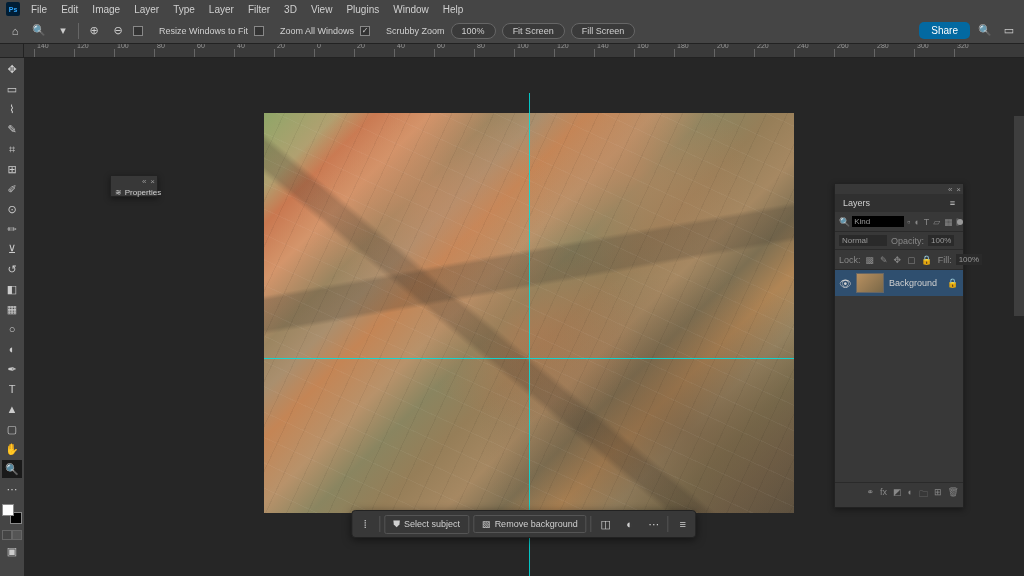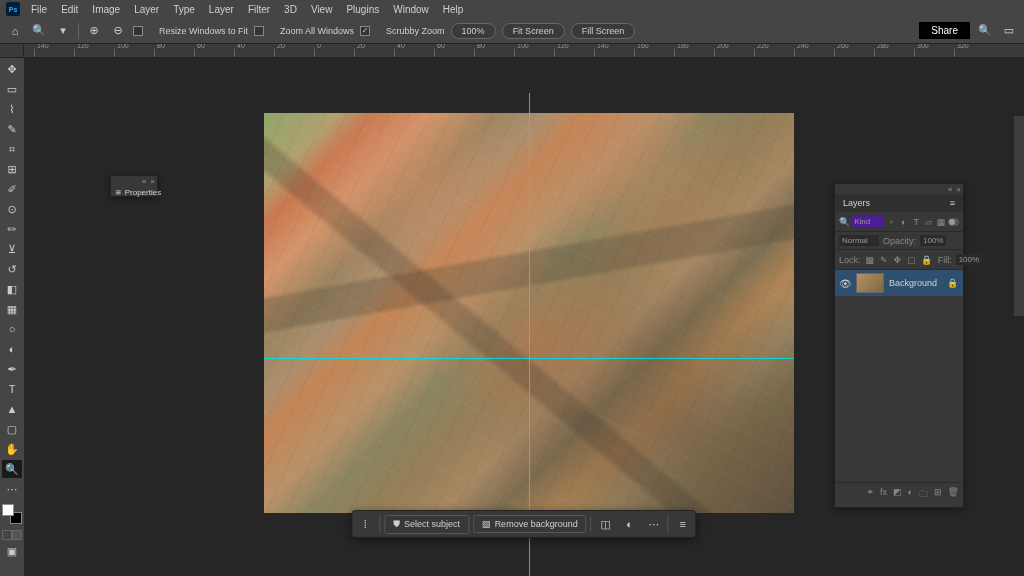--- a/index.html
+++ b/index.html
@@ -35,21 +35,21 @@
     }
     .icon-btn {
       width: 18px; height: 18px;
       display: flex; align-items: center; justify-content: center;
       color: #ccc; font-size: 11px;
     }
     .checkbox-label { display: flex; align-items: center; gap: 16px; font-size: 9px; }
     .checkbox { width: 10px; height: 10px; border: 1px solid #888; background: #333; display: inline-flex; align-items: center; justify-content: center; font-size: 8px; }
     .checkbox.checked::after { content: "✓"; color: #ccc; }
     .pill-btn { padding: 2px 10px; border: 1px solid #666; border-radius: 10px; font-size: 9px; background: #3a3a3a; }
-    .share-btn { margin-left: auto; background: #000000; color: #fff; padding: 3px 12px; border-radius: 0; font-size: 10px; }
+    .share-btn { margin-left: auto; background: #0369a1; color: #fff; padding: 3px 12px; border-radius: 5px; font-size: 10px; }
     
     .ruler-h {
       position: absolute; left: 24px; top: 44px; right: 0; height: 14px;
       background: #3a3a3a; border-bottom: 1px solid #222;
       display: flex; align-items: flex-end; overflow: hidden;
       font-size: 7px; color: #999;
     }
     .ruler-tick { position: relative; width: 40px; border-left: 1px solid #666; height: 8px; }
     .ruler-tick span { position: absolute; top: -7px; left: 2px; }
     .ruler-corner { position: absolute; left: 0; top: 44px; width: 24px; height: 14px; background: #3a3a3a; border-right: 1px solid #222; border-bottom: 1px solid #222; }
@@ -144,21 +144,21 @@
       box-shadow: 0 2px 8px rgba(0,0,0,.5);
     }
     .taskbar .tbtn { display: flex; align-items: center; gap: 4px; padding: 3px 8px; font-size: 9px; border: 1px solid #555; border-radius: 2px;}
     .taskbar .tsmall { width: 20px; height: 20px; display:flex; align-items:center; justify-content:center; font-size: 11px;}
     .divider { width:1px; height:16px; background:#555;}
     
     .right-strip {
       position: absolute; right: 0; top: 58px; width: 10px; height: 200px;
       background: #3e3e3e;
     }
-    .kind-input { background:#4c1d95; border:none; color:#999; width:32px; font-size:8px; padding:1px 2px;}
+    .kind-input { background:#000000; border:none; color:#999; width:52px; font-size:8px; padding:1px 2px;}
     .toggle-track{width:14px;height:8px;background:#555;border-radius:4px;position:relative;}
     .toggle-track::after{content:"";position:absolute;width:6px;height:6px;background:#999;border-radius:50%;top:1px;left:1px;}
   </style>
 </head>
 <body>
 
 <div class="menubar">
   <div class="ps-logo">Ps</div>
   <div class="menu-item">File</div>
   <div class="menu-item">Edit</div>
@@ -341,21 +341,21 @@
       <span style="font-size:9px">🔍</span>
       <input class="kind-input" value="Kind" style="">
       <span class="tiny-icon">▫</span>
       <span class="tiny-icon">◐</span>
       <span class="tiny-icon">T</span>
       <span class="tiny-icon">▱</span>
       <span class="tiny-icon">▦</span>
       <span class="toggle-track"></span>
     </div>
     <div class="blend-row">
-      <span class="field" style="width:40px">Normal</span>
+      <span class="field" style="width:48px">Normal</span>
       <span>Opacity:</span>
       <span class="field">100%</span>
     </div>
     <div class="lock-row">
       <span>Lock:</span>
       <span class="tiny-icon">▩</span>
       <span class="tiny-icon">✎</span>
       <span class="tiny-icon">✥</span>
       <span class="tiny-icon">▢</span>
       <span class="tiny-icon">🔒</span>

